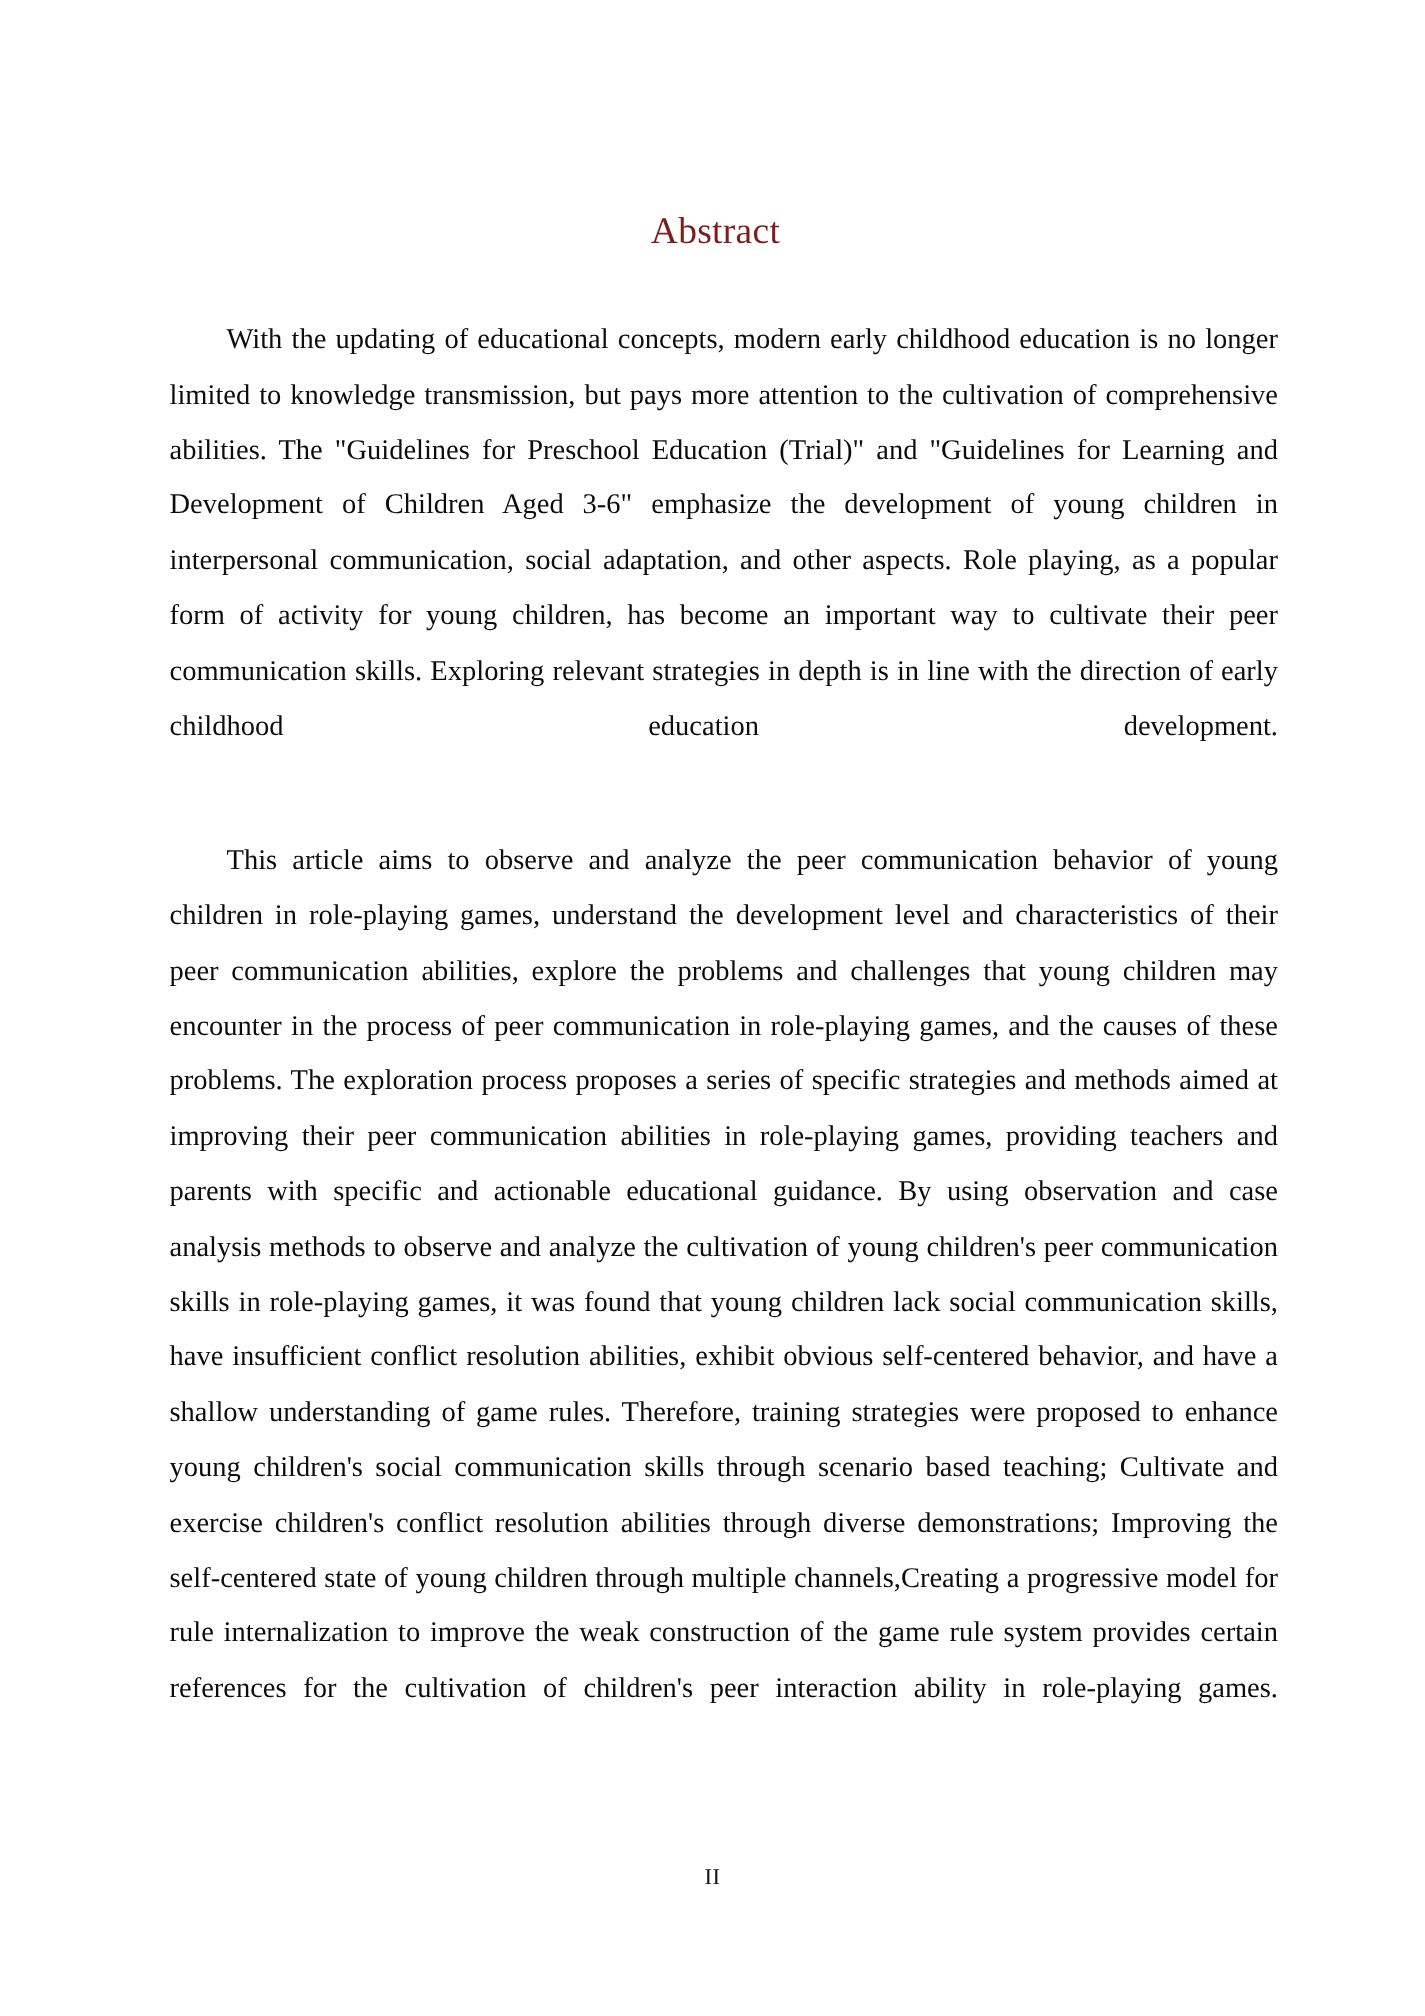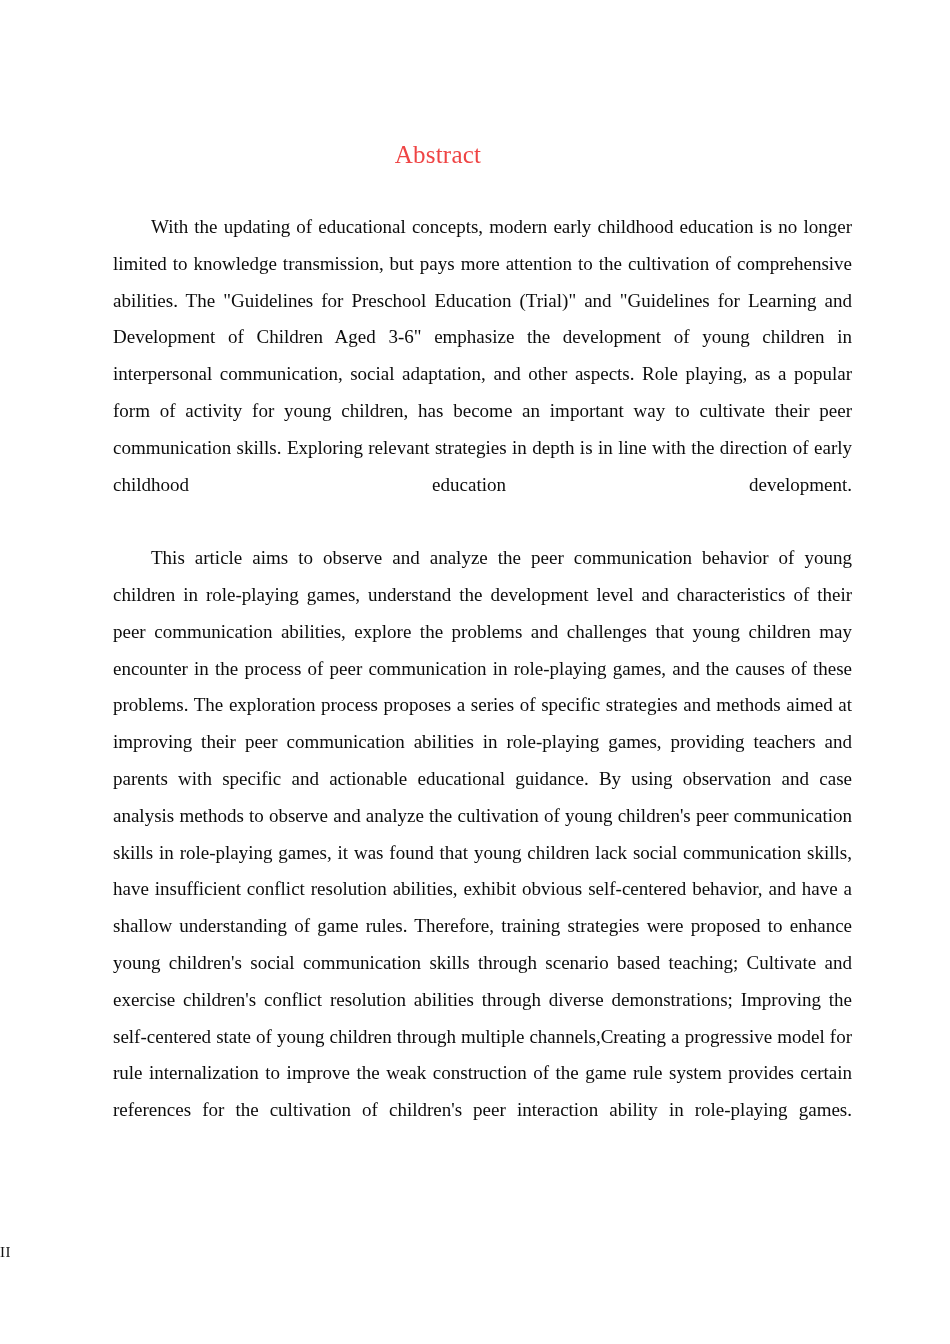--- a/index.html
+++ b/index.html
@@ -25,53 +25,55 @@
   .page-heading {
     position: absolute;
     top: 122px;
     left: 0;
     width: 876px;
     text-align: center;
     font-size: 25px;
     font-weight: normal;
     letter-spacing: 0.2px;
     line-height: 32px;
-    color: #ef4444;
+    color: #7f1d1d;
+    padding-left: 39px;
   }
   .body-block {
     position: absolute;
     top: 209px;
     left: 113px;
     width: 739px;
   }
   .para {
     margin: 0;
     text-align: justify;
     text-justify: inter-word;
     font-size: 19px;
     line-height: 36.8px;
     color: #0c0c0c;
     text-indent: 38px;
     word-spacing: 0.1px;
     hyphens: none;
   }
   .para + .para {
-    margin-top: 0;
+    margin-top: 16px;
   }
   
   .para::after {
     content: "";
     display: inline-block;
     width: 100%;
   }
   .page-number {
     position: absolute;
     top: 1243px;
     left: 0;
     width: 950px;
+    text-align: center;
     font-size: 15px;
     line-height: 18px;
     color: #121212;
     letter-spacing: 0.4px;
   }
 </style>
 </head>
 <body>
 
 <div class="page">

